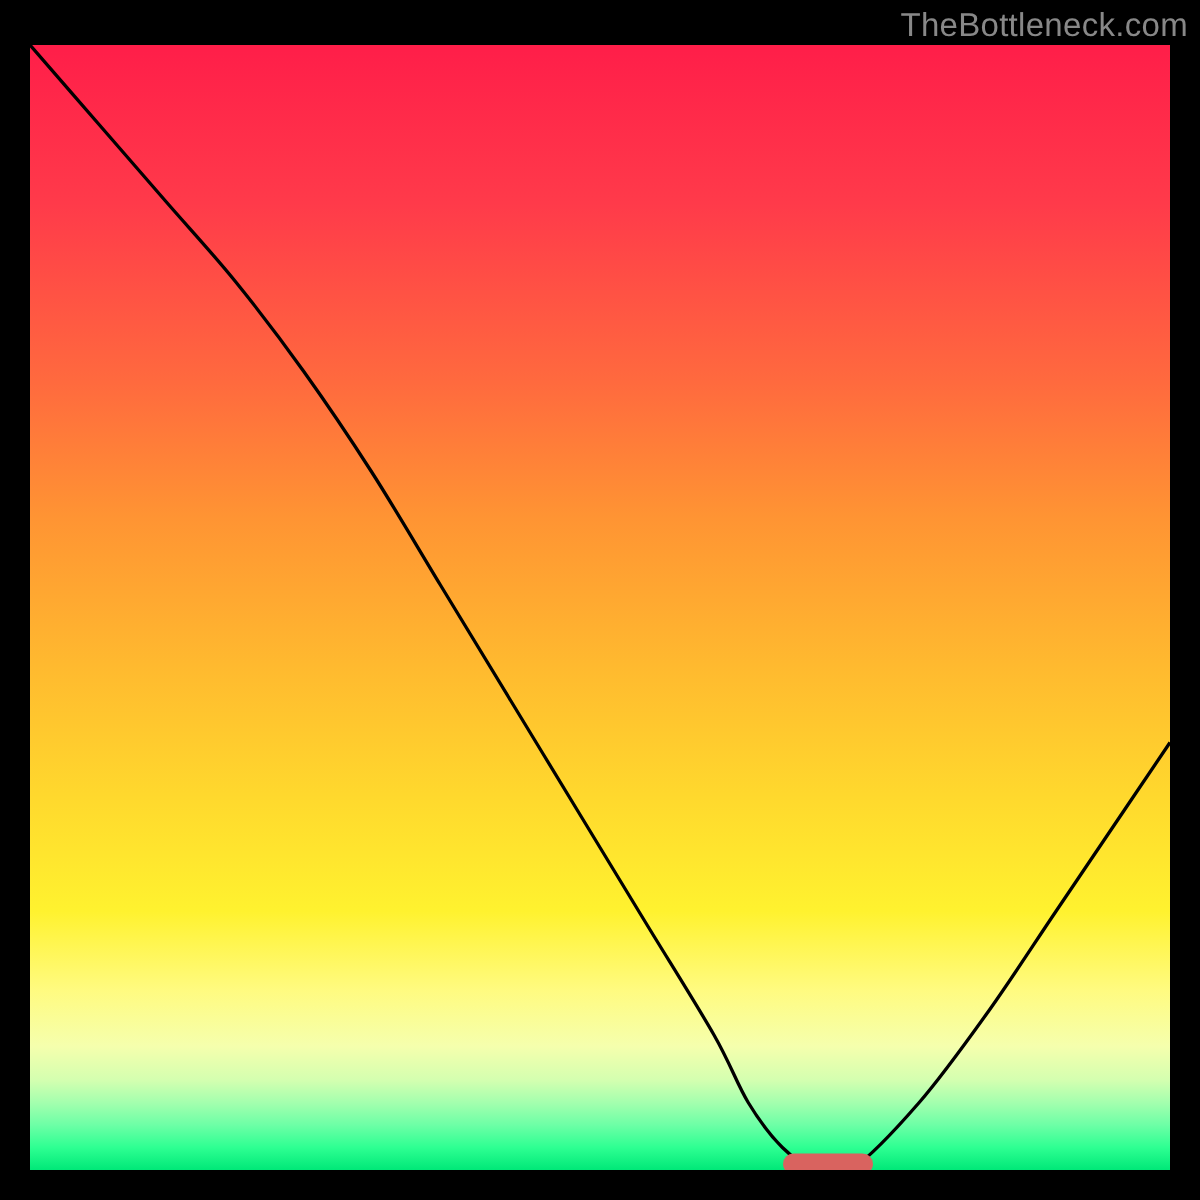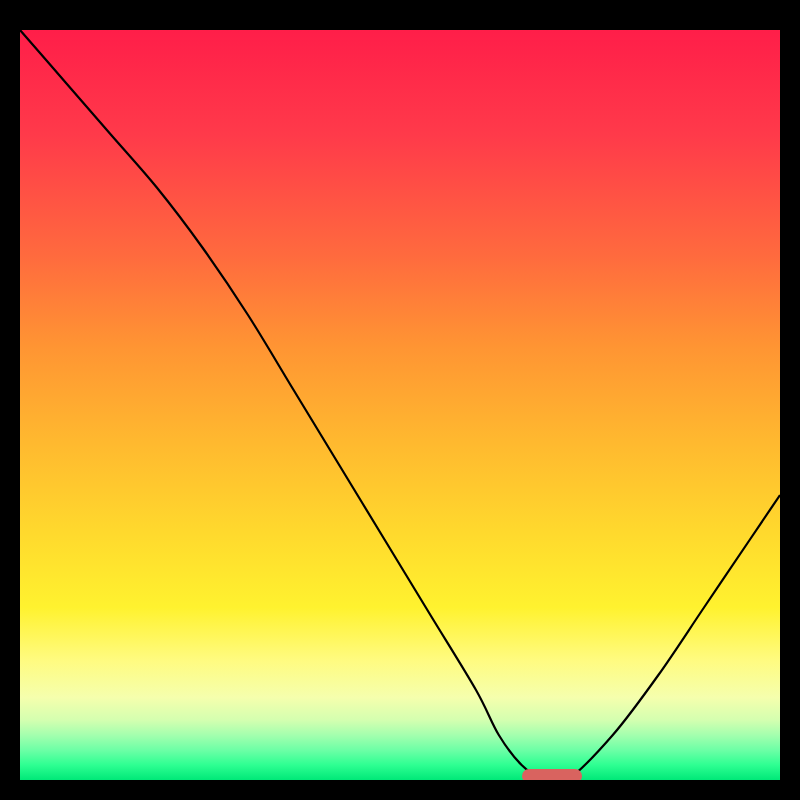--- a/index.html
+++ b/index.html
@@ -68,20 +68,21 @@
     border-radius: 7px;
     background: #d9635f;
     z-index: 4;
   }
 </style>
 </head>
 <body>
 
 <div class="frame">
 
+  <div class="watermark">TheBottleneck.com</div>
 
   <div class="plot">
     <div class="gradient"></div>
 
     <svg class="curve" viewBox="0 0 760 750" preserveAspectRatio="none">
       <path id="curve-path" d="M 0 0 C 7.6000000000000005 8.75, 30.4 35, 45.6 52.5 C 60.800000000000004 70, 76 87.5, 91.2 105 C 106.4 122.5, 121.59999999999998 138.75, 136.79999999999998 157.5 C 151.99999999999997 176.25, 167.2 196.25, 182.4 217.5 C 197.60000000000002 238.75, 212.8 261.25, 228 285 C 243.2 308.75, 258.4 335, 273.59999999999997 360 C 288.79999999999995 385, 304 410, 319.2 435 C 334.4 460, 349.6 485, 364.8 510 C 380 535, 395.20000000000005 560, 410.40000000000003 585 C 425.6 610, 444.6 640, 456 660 C 467.4 680, 471.2 692.5, 478.8 705 C 486.40000000000003 717.5, 494 727.5, 501.6 735 C 509.20000000000005 742.5, 516.8 747.5, 524.4 750 C 532 752.5, 535.8 757.5, 547.1999999999999 750 C 558.5999999999999 742.5, 577.6 722.5, 592.8000000000001 705 C 608.0000000000001 687.5, 623.2 666.25, 638.4 645 C 653.5999999999999 623.75, 668.8 600, 684 577.5 C 699.2 555, 716.9333333333334 528.75, 729.6 510 C 742.2666666666667 491.25, 754.9333333333334 472.5, 760 465" fill="none" stroke="#000" stroke-width="2.2"></path>
     </svg>
 
     <div id="marker" class="marker" style="left: 501.6px; width: 60.8px; top: 739.25px;"></div>
   </div>

